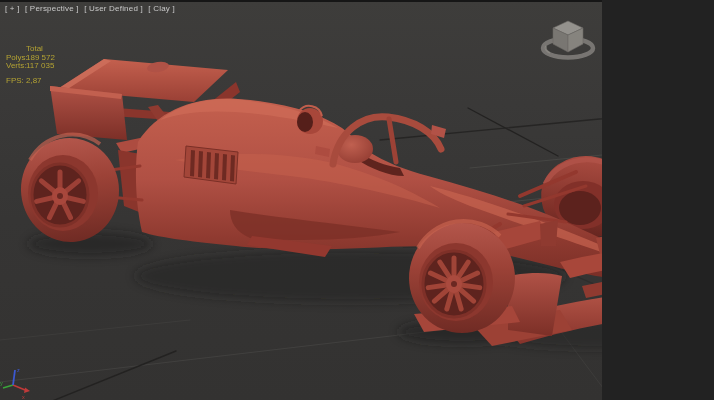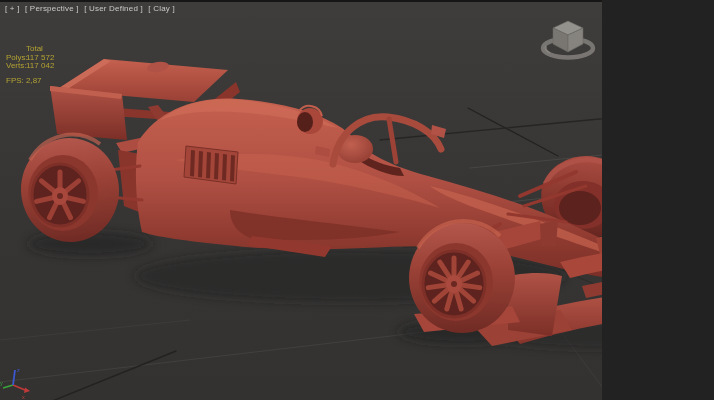--- a/index.html
+++ b/index.html
@@ -242,25 +242,25 @@
     <span>[ Clay ]</span>
   </div>
 
   <div class="stats">
     <div class="srow">
       <span class="slabel"></span>
       <span class="sval">Total</span>
     </div>
     <div class="srow">
       <span class="slabel">Polys:</span>
-      <span class="sval">117 572</span>
+      <span class="sval">189 572</span>
     </div>
     <div class="srow">
       <span class="slabel">Verts:</span>
-      <span class="sval">117 042</span>
+      <span class="sval">117 035</span>
     </div>
     <div class="gap"></div>
     <div class="srow">
       <span class="slabel">FPS:</span>
       <span class="sval">2,87</span>
     </div>
   </div>
 
   <svg class="viewcube" width="60" height="54" viewBox="0 0 60 54">
     <g opacity=".9">

